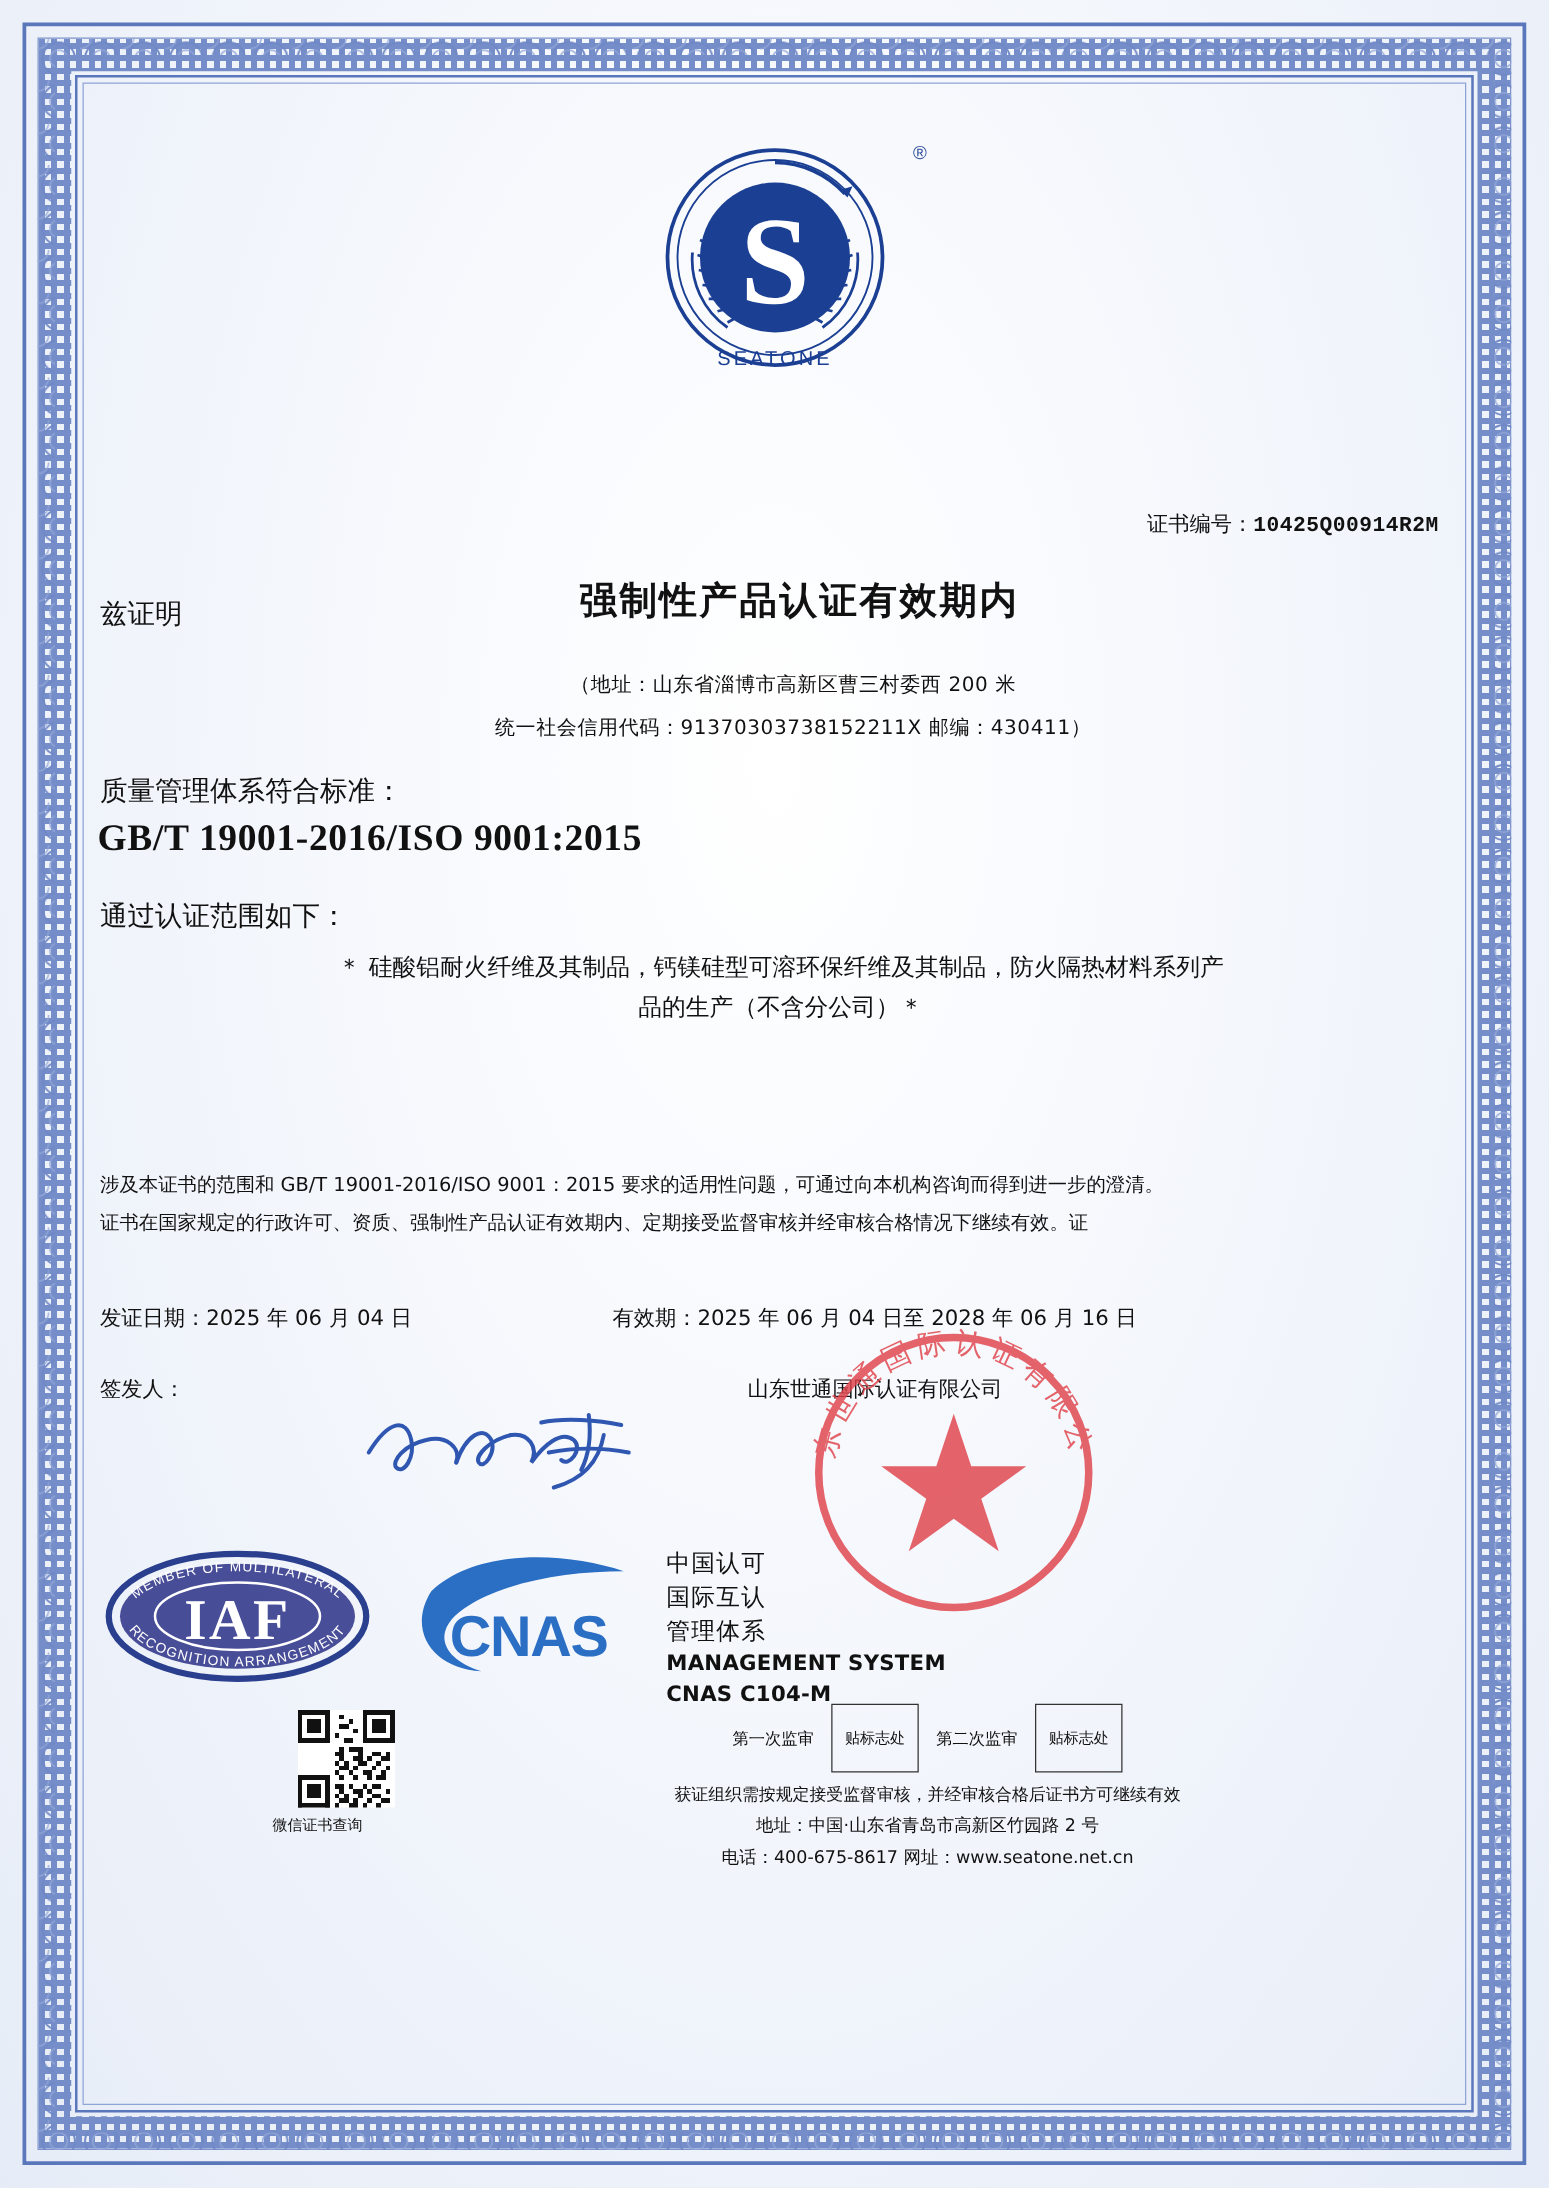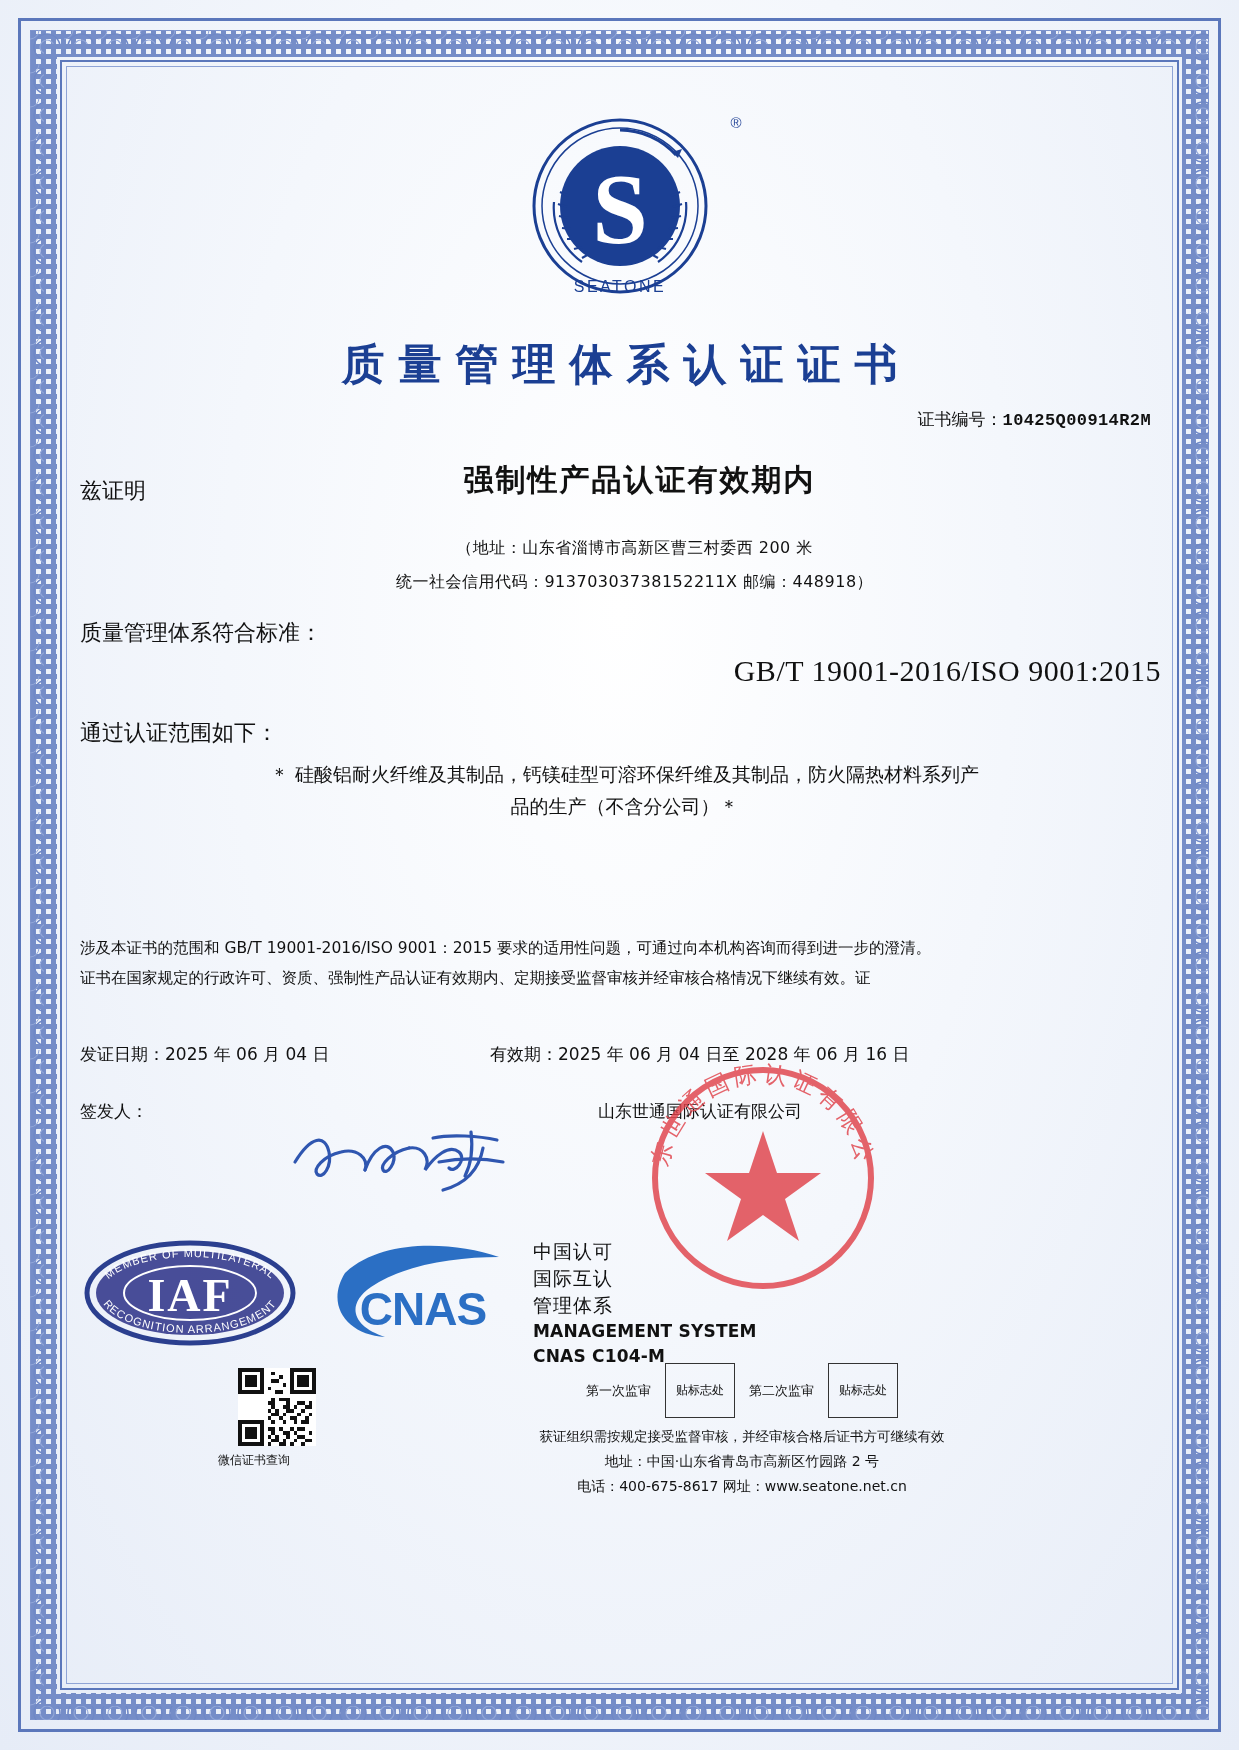--- a/index.html
+++ b/index.html
@@ -103,23 +103,23 @@
   }
   .addr{
     position:absolute;left:0;right:0;
     text-align:center;
     font-size:16px;color:#111;
     font-family:"DejaVu Sans", sans-serif;
     letter-spacing:.5px;
   }
   .std{
     position:absolute;left:0;right:0;top:576px;
-    text-align:right;
+    text-align:left;
     font-family:"Liberation Serif", serif;
-    font-weight:normal;
+    font-weight:bold;
     font-size:30px;
     color:#111;
     letter-spacing:.5px;
   }
   .scope{
     position:absolute;left:40px;right:30px;top:680px;
     font-size:19px;line-height:32px;color:#111;
     font-family:"DejaVu Sans", sans-serif;
     text-align:center;
   }
@@ -219,31 +219,30 @@
           <path d="M34 96 a66 66 0 0 0 28 60"></path>
           <path d="M166 96 a66 66 0 0 1 -28 60"></path>
           <path d="M40 86 l9 4 M38 98 l9 3 M39 110 l9 2 M42 122 l9 1 M47 133 l8 0 M54 143 l8 -2 M62 152 l7 -4"></path>
           <path d="M160 86 l-9 4 M162 98 l-9 3 M161 110 l-9 2 M158 122 l-9 1 M153 133 l-8 0 M146 143 l-8 -2 M138 152 l-7 -4"></path>
         </g>
         <text x="100" y="186" text-anchor="middle" font-family="Liberation Sans, sans-serif" font-size="16" letter-spacing="2.5" fill="#1b3f93">SEATONE</text>
       </svg>
       <span class="reg">®</span>
     </div>
 
-    <div class="title">质量管理体系认证证书</div>
 
     <div class="cert-no">
       <span>证书编号：</span><b>10425Q00914R2M</b>
     </div>
 
     <div class="lbl" style="top:398px">兹证明</div>
     <div class="company">强制性产品认证有效期内</div>
 
     <div class="addr" style="top:460px;padding-left:30px;">（地址：山东省淄博市高新区曹三村委西 200 米</div>
-    <div class="addr" style="top:494px;padding-left:30px;">统一社会信用代码：91370303738152211X 邮编：448918）</div>
+    <div class="addr" style="top:494px;padding-left:30px;">统一社会信用代码：91370303738152211X 邮编：430411）</div>
 
     <div class="lbl" style="top:540px">质量管理体系符合标准：</div>
     <div class="std">GB/T 19001-2016/ISO 9001:2015</div>
 
     <div class="lbl" style="top:640px">通过认证范围如下：</div>
 
     <div class="scope">
       <span class="l1">＊ 硅酸铝耐火纤维及其制品，钙镁硅型可溶环保纤维及其制品，防火隔热材料系列产</span>
       <span class="l2">品的生产（不含分公司）＊</span>
     </div>

